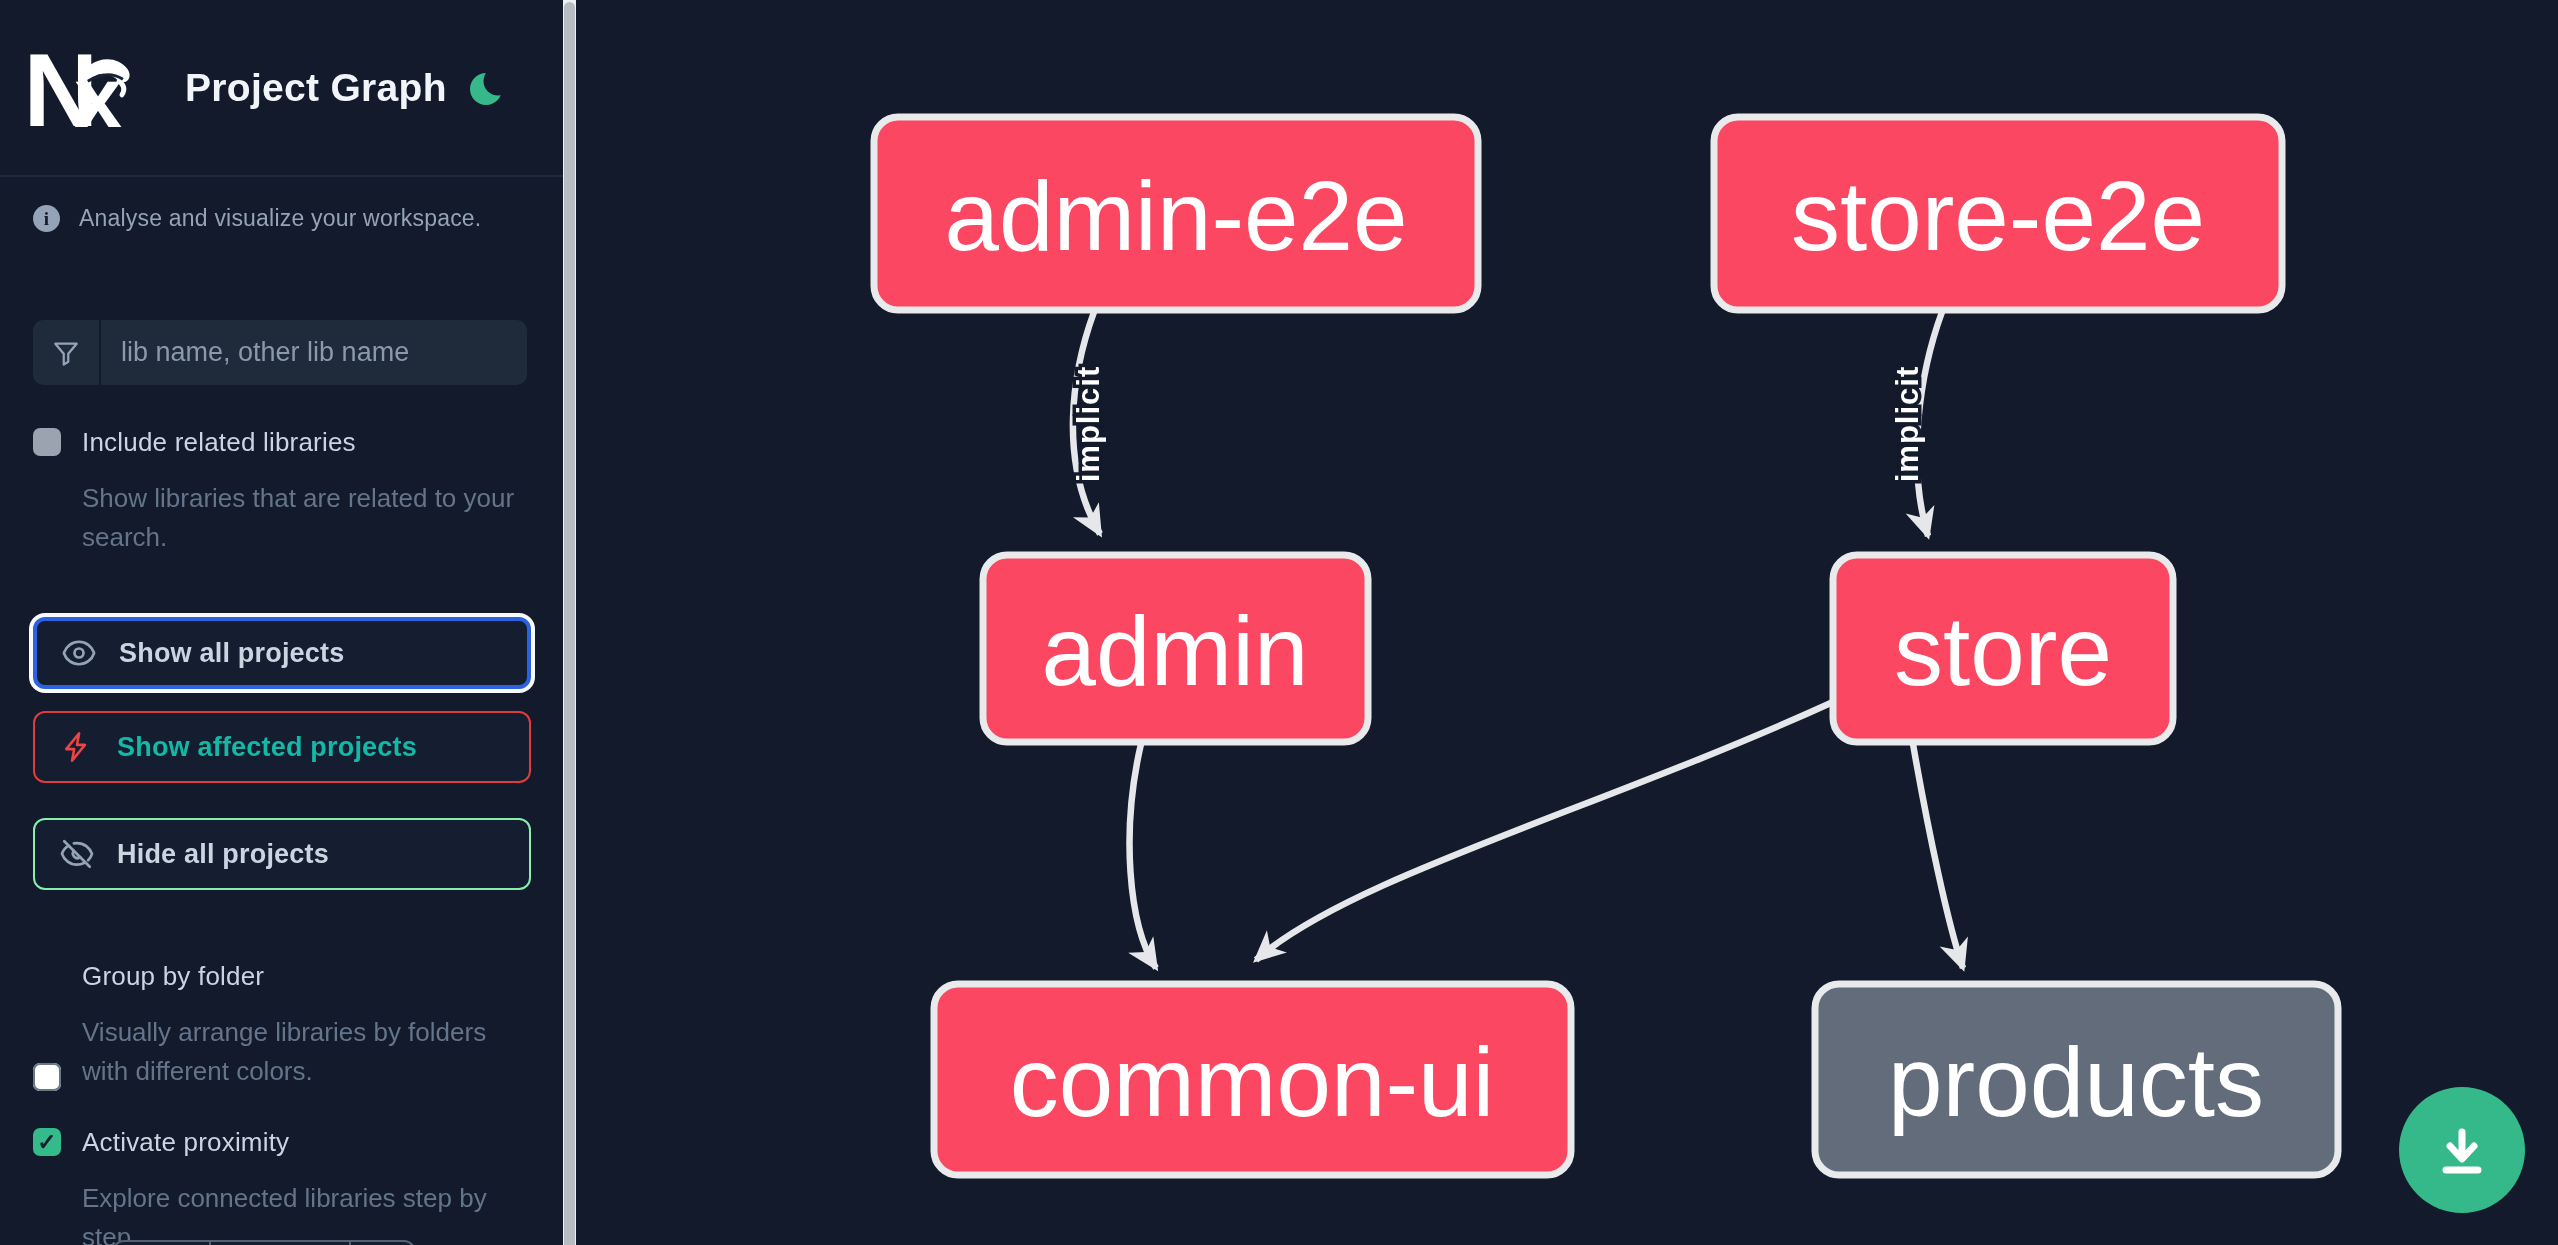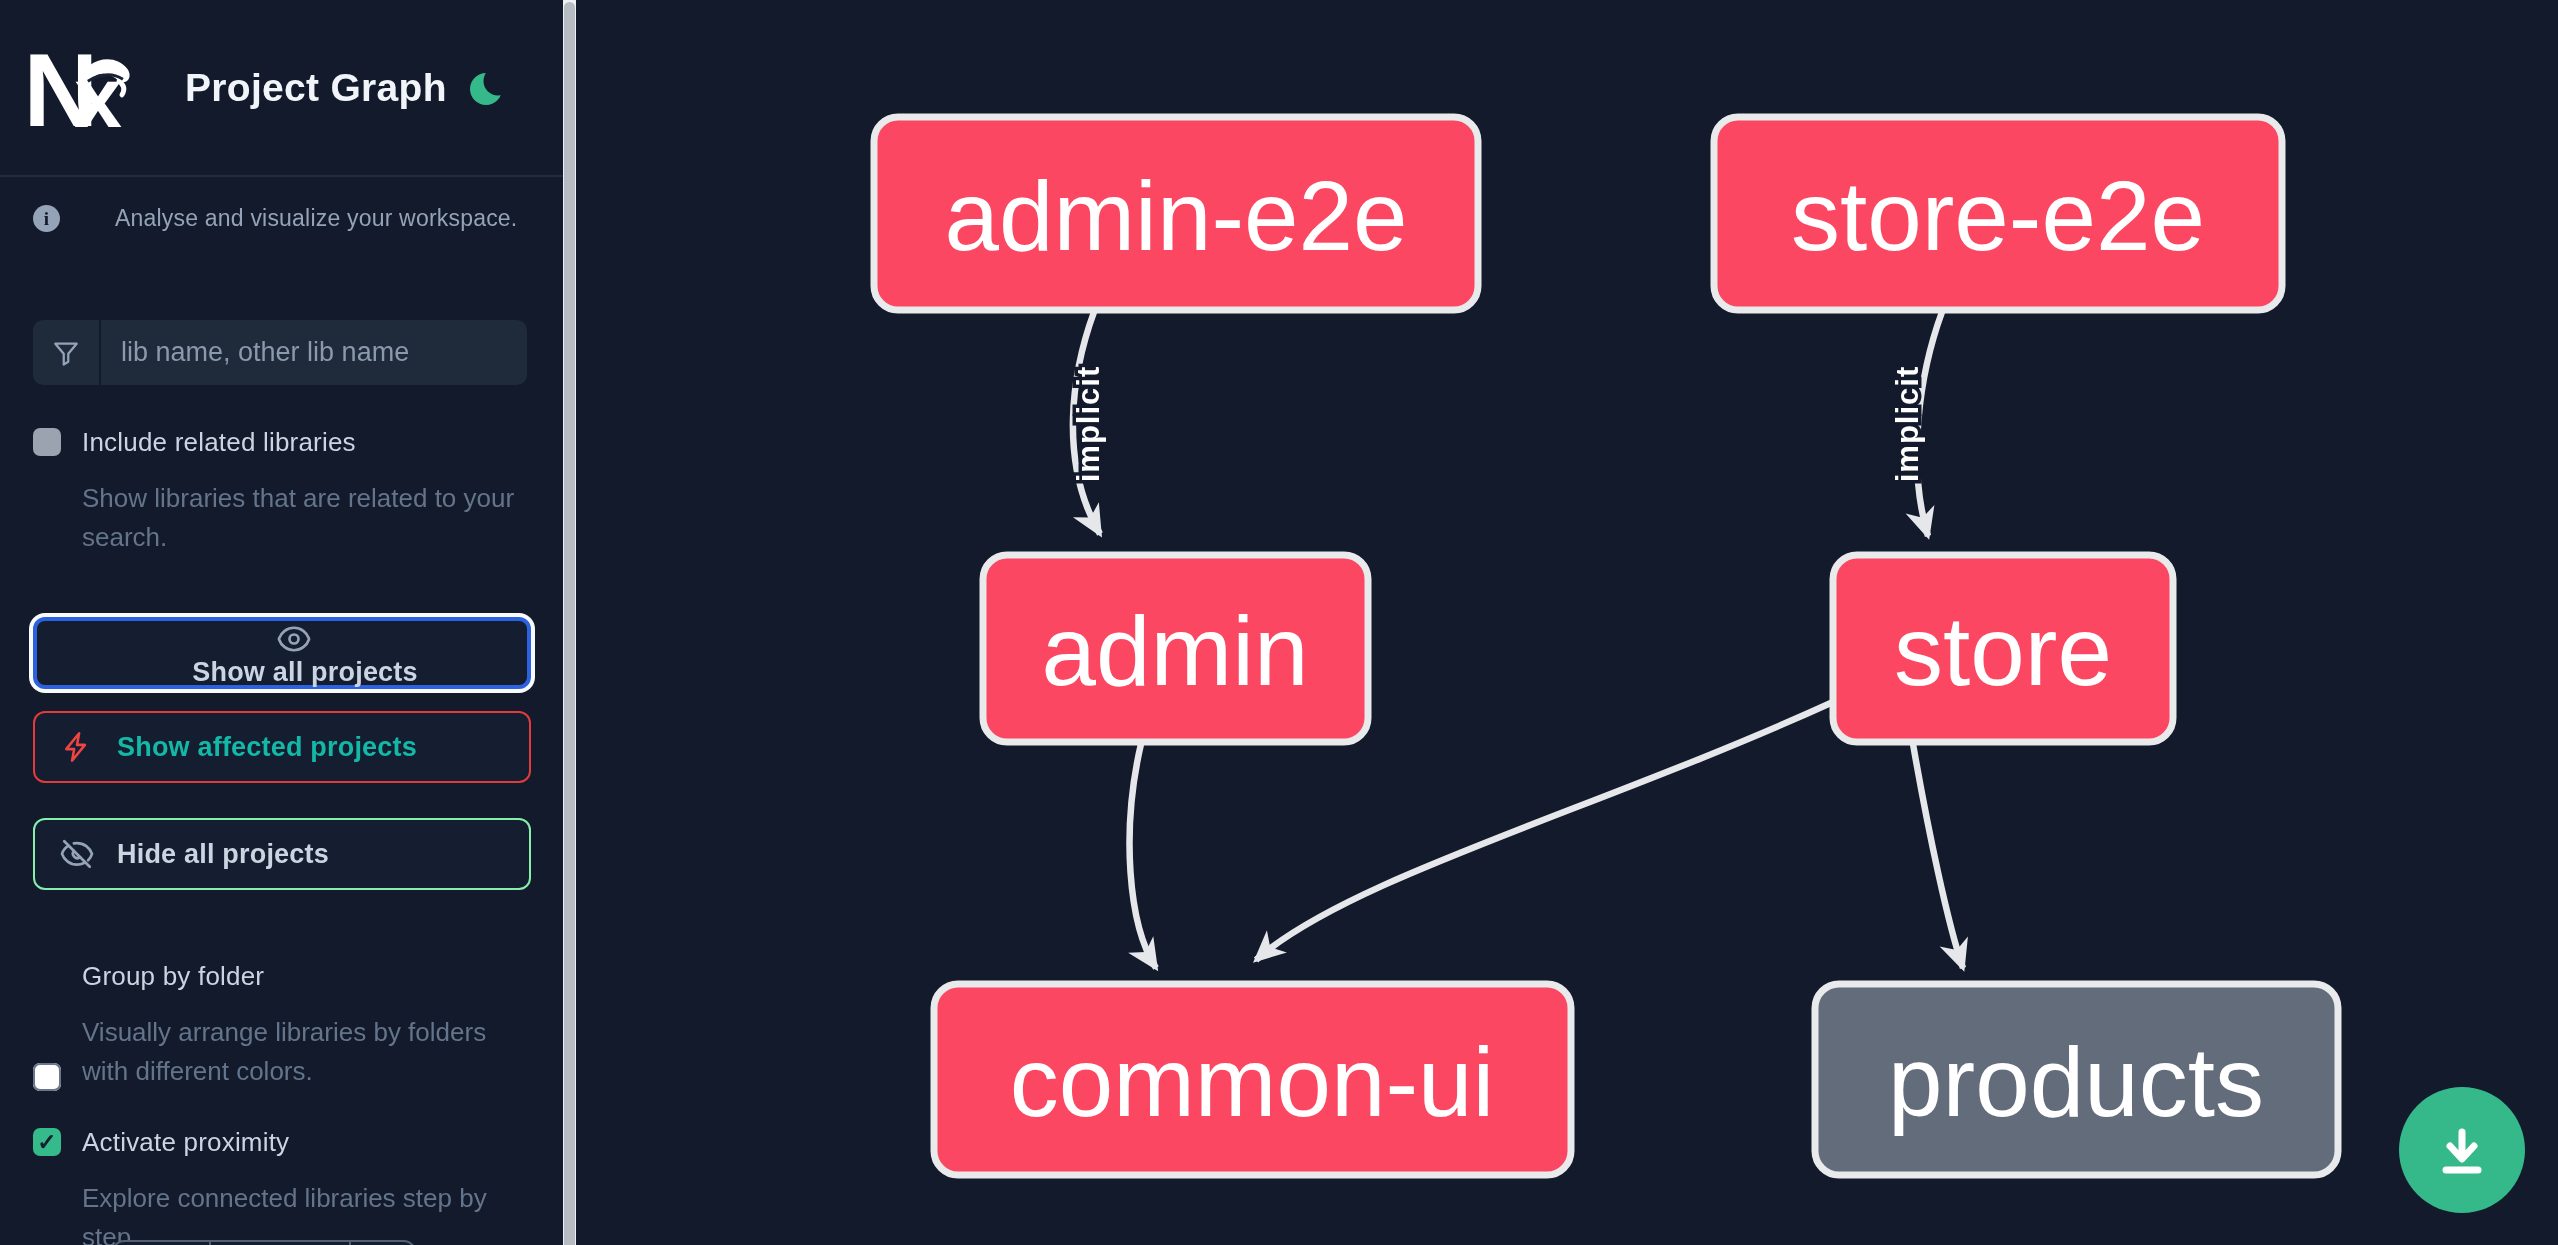--- a/index.html
+++ b/index.html
@@ -9,21 +9,21 @@
     font-family:"Liberation Sans", sans-serif;
     -webkit-font-smoothing:antialiased;
   }
   
   .sidebar{position:absolute;left:0;top:0;width:563px;height:1245px;background:#121a2b;}
   .sb-header{height:175px;display:flex;align-items:center;border-bottom:2px solid #202b3d;}
   .logo{margin-left:29px;width:102px;height:80px;flex:0 0 auto;}
   .app-title{margin-left:54px;font-size:39px;font-weight:700;color:#f1f5f9;letter-spacing:.3px;}
   .theme-toggle{margin-left:auto;margin-right:54px;width:40px;height:42px;cursor:pointer;}
   .sb-content{padding:0 36px 0 33px;}
-  .info-row{margin-top:28px;display:flex;align-items:center;gap:36px;}
+  .info-row{margin-top:28px;display:flex;align-items:center;}
   .info-badge{width:27px;height:27px;border-radius:50%;background:#94a3b8;color:#121a2b;
     display:flex;align-items:center;justify-content:center;font-weight:800;font-size:19px;flex:0 0 auto;}
   .info-badge::before{content:"i";font-family:"Liberation Serif",serif;}
   .tagline{margin-left:19px;font-size:23px;font-weight:500;color:#94a3b8;letter-spacing:.2px;}
   .filter-box{margin-top:88px;height:65px;background:#1f2a3b;border-radius:10px;display:flex;align-items:stretch;overflow:hidden;}
   .filter-icon-cell{width:66px;display:flex;align-items:center;justify-content:center;border-right:2px solid #121a2b;}
   .filter-box input{flex:1;background:transparent;border:none;outline:none;color:#cbd5e1;
     font-size:27px;padding:17px 20px;font-family:"Liberation Sans",sans-serif;}
   .filter-box input::placeholder{color:#8headedb;}
   .filter-box input::placeholder{color:#8b99ad;}
@@ -37,21 +37,21 @@
   .cb-white{background:#ffffff;box-shadow:0 0 0 2px #6b7687 inset;}
   .cb-checked{background:#35ba8c;color:#16202e;font-size:23px;font-weight:900;}
   .cb-checked::before{content:"\2713";}
   .check-text{margin-left:21px;}
   .check-label{font-size:26px;font-weight:400;color:#cbd5e1;letter-spacing:.2px;line-height:30px;}
   .check-desc{margin-top:22px;font-size:26px;font-weight:400;color:#64748b;line-height:39px;max-width:465px;}
   .sb-btn{margin-top:0;width:498px;height:72px;border-radius:12px;display:flex;align-items:center;
     background:#141e30;box-sizing:border-box;cursor:pointer;padding-left:24px;}
   .sb-btn .btn-ico{width:36px;height:36px;flex:0 0 auto;display:flex;align-items:center;justify-content:center;}
   .sb-btn .btn-label{margin-left:22px;font-size:27px;font-weight:700;color:#cbd5e1;letter-spacing:.2px;}
-  .btn-show-all{margin-top:60px;border:4px solid #2c62e0;box-shadow:0 0 0 4px #f8fafc;flex-direction:column;}
+  .btn-show-all{margin-top:60px;border:4px solid #2c62e0;box-shadow:0 0 0 4px #f8fafc;}
   .btn-affected{margin-top:22px;border:2px solid #e23b3b;}
   .btn-affected .btn-label{color:#14b8a6;}
   .btn-hide{margin-top:35px;border:2px solid #86efac;}
   .stepper{position:absolute;left:112px;top:1240px;width:304px;height:60px;border:2px solid #546074;
     border-radius:12px;display:flex;background:#141e30;box-sizing:border-box;}
   .stepper .seg{height:100%;box-sizing:border-box;}
   .stepper .seg + .seg{border-left:2px solid #546074;}
   .seg1{width:95px;} .seg2{width:140px;} .seg3{flex:1;}
   
   .sb-scrollbar{position:absolute;left:563px;top:0;width:13px;height:1245px;background:#eef0f2;}

